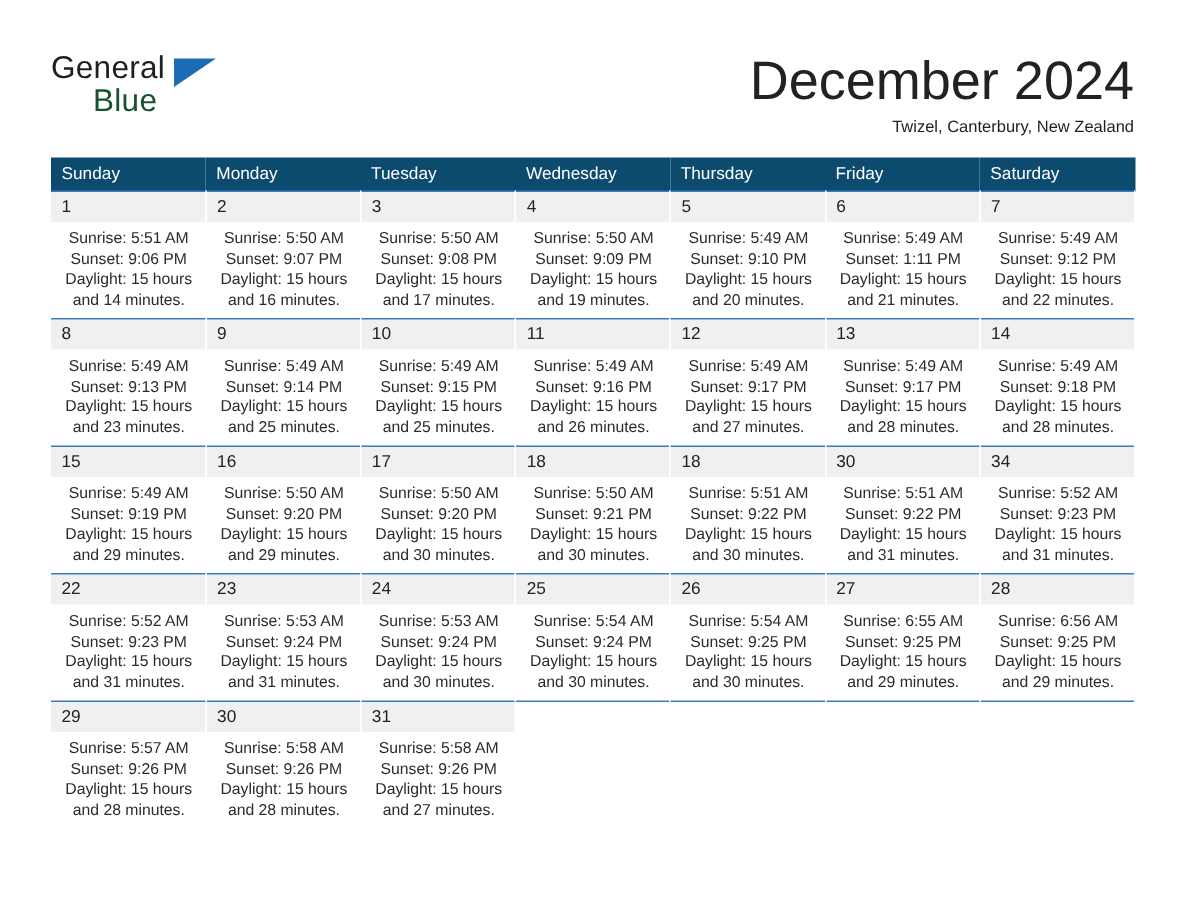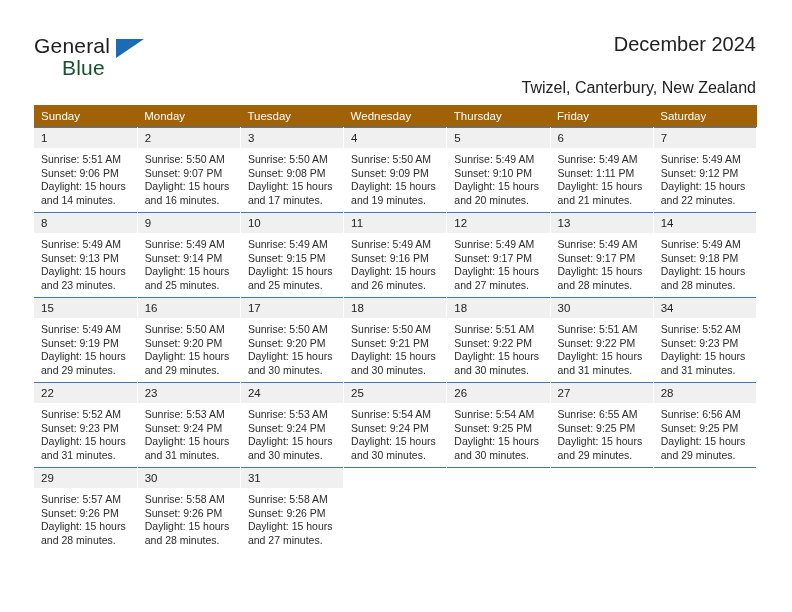--- a/index.html
+++ b/index.html
@@ -61,47 +61,47 @@
     font-size: 21px;
     color: #14532d;
     letter-spacing: 0.2px;
     font-family: Liberation Sans, sans-serif;
   }
 
   .title {
     position: absolute;
     right: 36px;
     top: 33px;
-    font-size: 20px;
+    font-size: 36px;
     color: #222222;
     text-align: center;
     white-space: nowrap;
     font-weight: normal;
   }
   .subtitle {
     position: absolute;
     right: 36px;
     top: 79px;
-    font-size: 16px;
+    font-size: 11px;
     color: #222222;
     text-align: right;
     white-space: nowrap;
   }
 
   
   .calendar {
     position: absolute;
     left: 34px;
     top: 105px;
     width: 723px;
     border-collapse: collapse;
     table-layout: fixed;
   }
   .calendar th {
-    background: #a16207;
+    background: #0c4a6e;
     color: #ffffff;
     font-size: 11.5px;
     font-weight: normal;
     text-align: left;
     padding: 5px 0 5px 7px;
     height: 10px;
     border: none;
   }
   .calendar td {
     vertical-align: top;
@@ -124,20 +124,21 @@
   }
   .daynum.blank {
     background: #ffffff;
     color: transparent;
   }
   .info {
     padding: 5px 6px 0 7px;
     font-size: 10.5px;
     line-height: 13.6px;
     color: #2b2b2b;
+    text-align: center;
   }
   .info div {
     white-space: nowrap;
   }
 </style>
 </head>
 <body>
 
 <div class="page">
 

